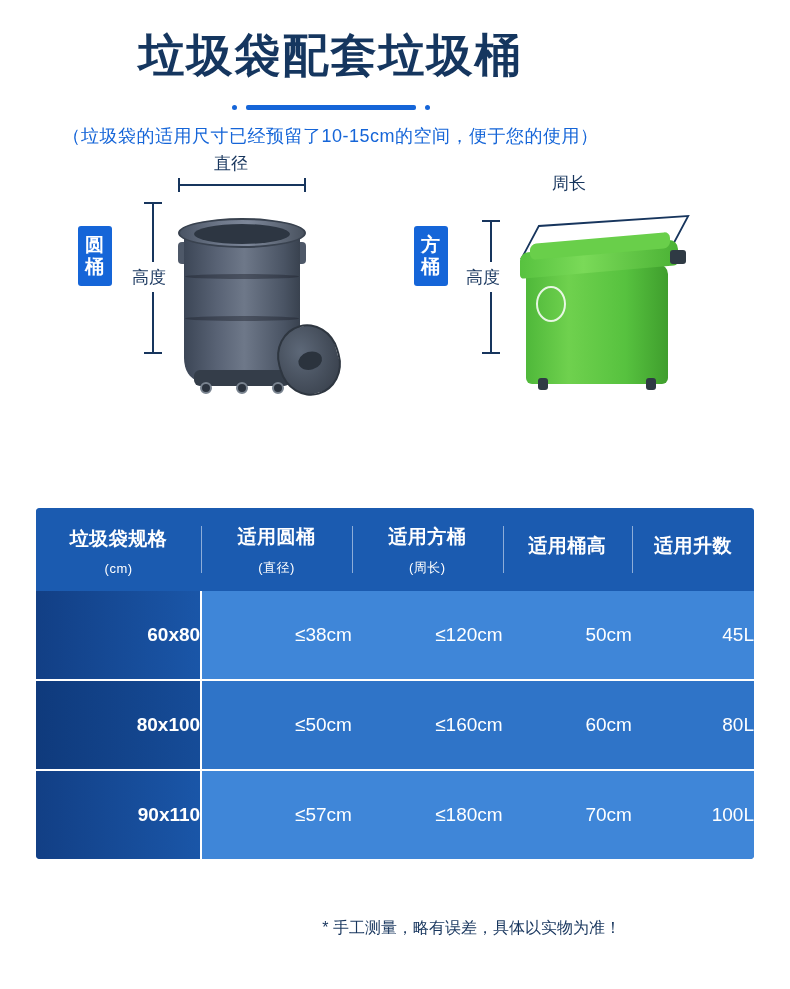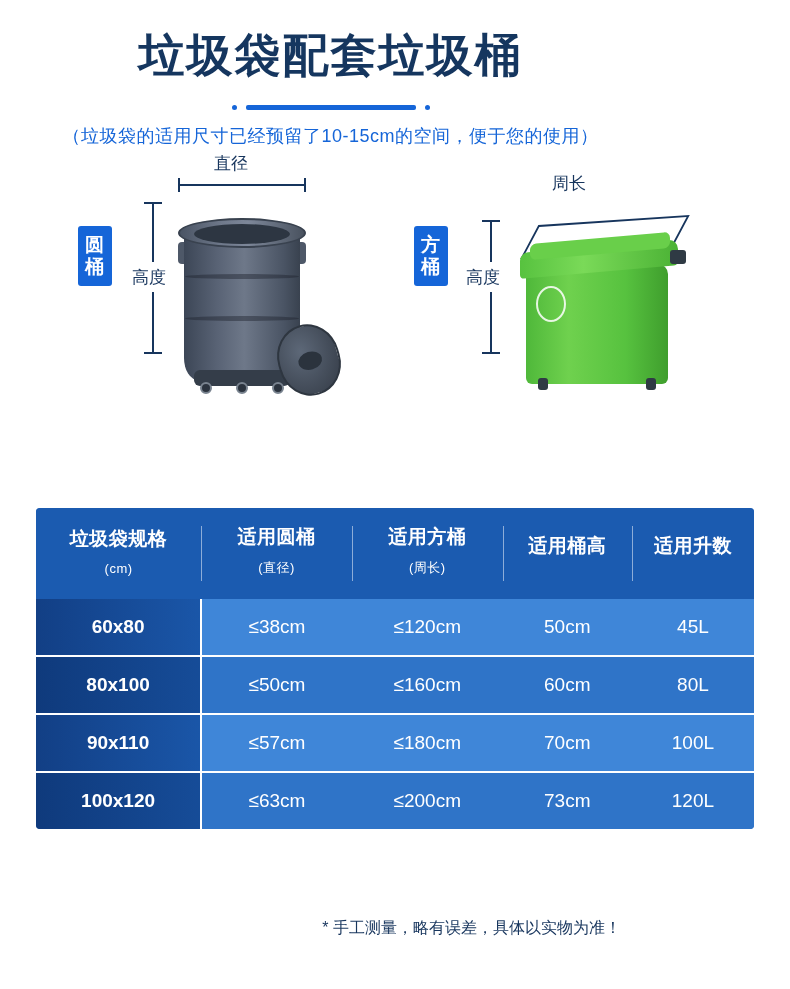--- a/index.html
+++ b/index.html
@@ -281,21 +281,21 @@
   }
   table {
     border-collapse: collapse;
     width: 100%;
     table-layout: fixed;
   }
   thead th {
     color: #ffffff;
     font-size: 19px;
     font-weight: bold;
-    padding: 16px 0 22px 0;
+    padding: 16px 0 14px 0;
     background: #1b5bb0;
     position: relative;
     letter-spacing: 0.5px;
   }
   thead th .unit {
     display: block;
     font-size: 13px;
     font-weight: normal;
     margin-top: 9px;
   }
@@ -304,22 +304,22 @@
     position: absolute;
     left: 0;
     top: 18px;
     bottom: 18px;
     width: 1px;
     background: rgba(255,255,255,0.5);
   }
   tbody td {
     font-size: 19px;
     color: #ffffff;
-    text-align: center;
-    padding: 17px 0;
+    text-align: right;
+    padding: 33px 0;
     border-bottom: 2px solid #ffffff;
   }
   tbody tr:last-child td { border-bottom: none; }
   tbody td.spec {
     font-weight: bold;
     background: linear-gradient(to right, #123f85 0%, #1a56a8 100%);
     border-right: 2px solid #ffffff;
   }
   tbody td.val {
     background: #3f86d8;
@@ -446,26 +446,19 @@
           <td class="val">60cm</td>
           <td class="val">80L</td>
         </tr>
         <tr>
           <td class="spec">90x110</td>
           <td class="val">≤57cm</td>
           <td class="val">≤180cm</td>
           <td class="val">70cm</td>
           <td class="val">100L</td>
         </tr>
-        <tr>
-          <td class="spec">100x120</td>
-          <td class="val">≤63cm</td>
-          <td class="val">≤200cm</td>
-          <td class="val">73cm</td>
-          <td class="val">120L</td>
-        </tr>
       </tbody>
     </table>
   </div>
 
   <div class="footnote">* 手工测量，略有误差，具体以实物为准！</div>
 
 </div>
 
 </body></html>

